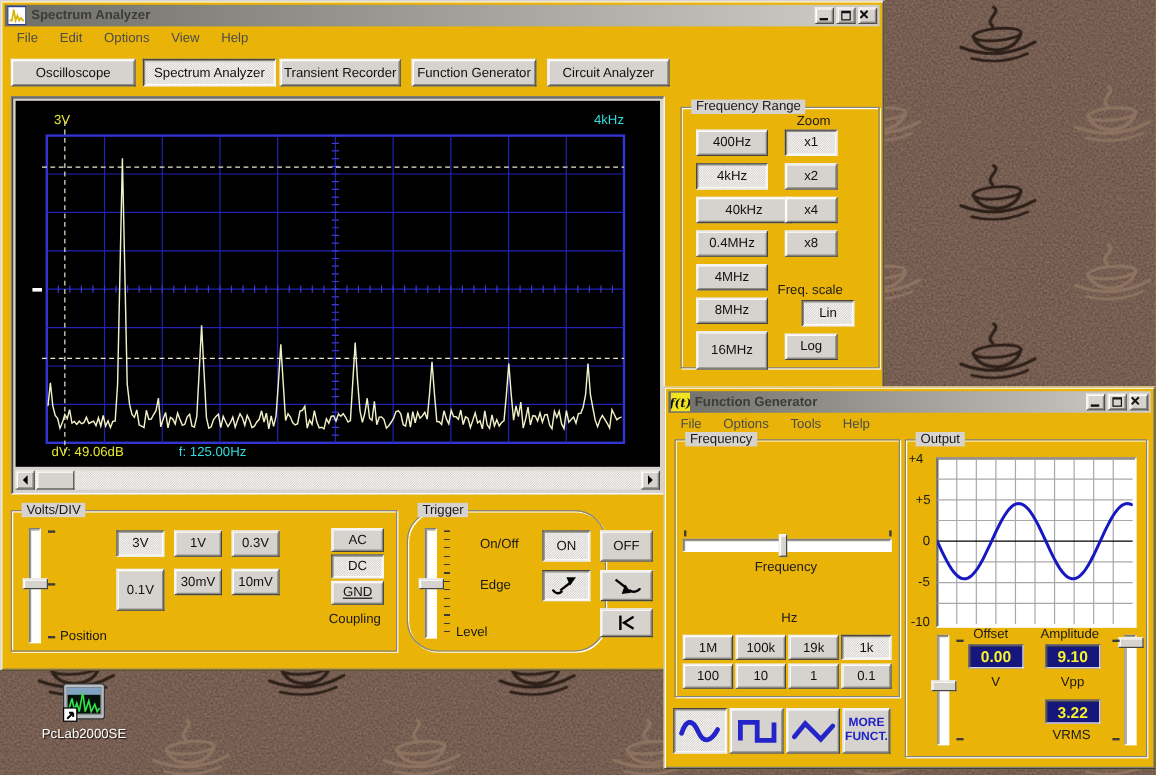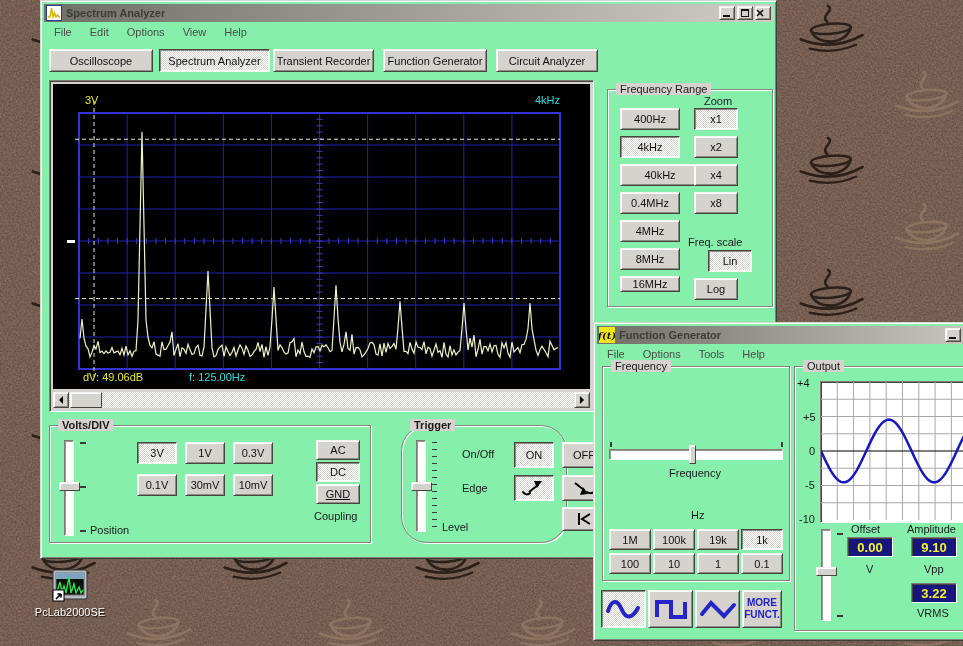--- a/index.html
+++ b/index.html
@@ -6,23 +6,23 @@
   html,body { width:963px; height:646px; overflow:hidden; }
   body { font-family:"Liberation Sans", sans-serif; font-size:11px; color:#1a1a1a; position:relative; background:#5d453a; }
 
   
   #wallpaper { position:absolute; left:0; top:0; z-index:0; }
 
   .desk-icon { position:absolute; left:10px; top:568px; width:120px; z-index:1; text-align:center; }
   .desk-icon .lbl { color:#ffffff; text-shadow:1px 1px 1px #1a0e08; margin-top:2px; }
 
   
-  .window { position:absolute; background:#86efac;
+  .window { position:absolute; background:#eab308;
     border:1px solid; border-color:#d9d6d0 #3f3f39 #3f3f39 #d9d6d0;
-    box-shadow: inset 1px 1px 0 #ffffff, inset -1px -1px 0 #84817b; margin-left: 40px; }
+    box-shadow: inset 1px 1px 0 #ffffff, inset -1px -1px 0 #84817b; }
   .titlebar { position:absolute; left:3px; top:3px; right:3px; height:18px;
     background:linear-gradient(to right,#6f6f68,#d0cdc6);
     display:flex; align-items:center; padding:0 2px; }
   .titlebar .ttl { font-weight:bold; color:#3d3d38; margin-left:4px; white-space:nowrap; }
   .tb-btns { margin-left:auto; display:flex; gap:2px; }
   .tb-btn { width:16px; height:14px; background:#d6d3ce; position:relative;
     border:1px solid; border-color:#f4f2ee #4d4d46 #4d4d46 #f4f2ee;
     box-shadow: inset 1px 1px 0 #fff, inset -1px -1px 0 #8d8a83; }
   .glyph-min { position:absolute; left:3px; bottom:2px; width:7px; height:2px; background:#111; }
   .glyph-max { position:absolute; left:3px; top:2px; width:8px; height:8px; border:1px solid #111; border-top-width:2px; }
@@ -57,21 +57,21 @@
   .tickdash { position:absolute; width:6px; height:2px; background:#3c3c3c; }
   .tickcol { position:absolute; width:5px;
     background:repeating-linear-gradient(to bottom,#3c3c3c 0 1px,transparent 1px 7px); }
 
   .checker-track { background-color:#d6d3ce;
     background-image:linear-gradient(45deg,#fff 25%,transparent 25%,transparent 75%,#fff 75%),
                      linear-gradient(45deg,#fff 25%,transparent 25%,transparent 75%,#fff 75%);
     background-size:2px 2px; background-position:0 0,1px 1px; }
 
   .lab { position:absolute; white-space:nowrap; }
-  .bold { font-weight:bold; }
+  .bold { font-weight:normal; }
   .blue-txt { color:#2020c8; font-weight:bold; font-size:10px; line-height:12px; }
 
   
   .sp-lab-y { position:absolute; color:#e8e830; }
   .sp-lab-c { position:absolute; color:#30dcdc; }
 
   
   .sb-btn { position:absolute; width:16px; height:16px; background:#d6d3ce;
     border:1px solid; border-color:#f6f4f0 #46463f #46463f #f6f4f0;
     box-shadow: inset 1px 1px 0 #fff, inset -1px -1px 0 #8d8a83;
@@ -310,21 +310,21 @@
       </div>
     <div class="btn" style="left:12px; top:102px; width:60px; height:22px;">
         <span>0.4MHz</span>
       </div>
     <div class="btn" style="left:12px; top:130px; width:60px; height:22px;">
         <span>4MHz</span>
       </div>
     <div class="btn" style="left:12px; top:158px; width:60px; height:22px;">
         <span>8MHz</span>
       </div>
-    <div class="btn" style="left:12px; top:186px; width:60px; height:16px;">
+    <div class="btn" style="left:12px; top:186px; width:60px; height:32px;">
         <span>16MHz</span>
       </div>
 
     <span class="lab" style="left:96px; top:5px;">Zoom</span>
     <div class="btn active" style="left:86px; top:18px; width:44px; height:22px;">
         <span>x1</span>
       </div>
     <div class="btn" style="left:86px; top:46px; width:44px; height:22px;">
         <span>x2</span>
       </div>
@@ -355,21 +355,21 @@
 
     <div class="btn active" style="left:87px; top:16px; width:40px; height:22px;">
         <span>3V</span>
       </div>
     <div class="btn" style="left:135px; top:16px; width:40px; height:22px;">
         <span>1V</span>
       </div>
     <div class="btn" style="left:183px; top:16px; width:40px; height:22px;">
         <span>0.3V</span>
       </div>
-    <div class="btn" style="left:87px; top:48px; width:40px; height:22px;">
+    <div class="btn" style="left:87px; top:48px; width:40px; height:35px;">
         <span>0.1V</span>
       </div>
     <div class="btn" style="left:135px; top:48px; width:40px; height:22px;">
         <span>30mV</span>
       </div>
     <div class="btn" style="left:183px; top:48px; width:40px; height:22px;">
         <span>10mV</span>
       </div>
 
     <div class="btn" style="left:266px; top:14px; width:44px; height:20px;">
@@ -377,21 +377,21 @@
       </div>
     <div class="btn active" style="left:266px; top:36px; width:44px; height:20px;">
         <span>DC</span>
       </div>
     <div class="btn" style="left:266px; top:58px; width:44px; height:20px;text-decoration:underline;">
         <span>GND</span>
       </div>
     <span class="lab" style="left:264px; top:84px;">Coupling</span>
   </div>
 
-  <div class="group" style="left:360px; top:424px; width:166px; height:118px;border-radius:26px;">
+  <div class="group" style="left:338px; top:424px; width:166px; height:118px;border-radius:26px;">
     <span class="glabel bold">Trigger</span>
     <div class="vgroove" style="left:14px; top:14px; height:92px;"></div>
     <div class="vthumb" style="left:9px; top:56px;"></div>
     <div class="tickcol" style="left:30px; top:16px; height:90px;"></div>
     <span class="lab" style="left:40px; top:95px;">Level</span>
 
     <span class="lab" style="left:60px; top:22px;">On/Off</span>
     <div class="btn active" style="left:112px; top:16px; width:40px; height:26px;">
         <span>ON</span>
       </div>

